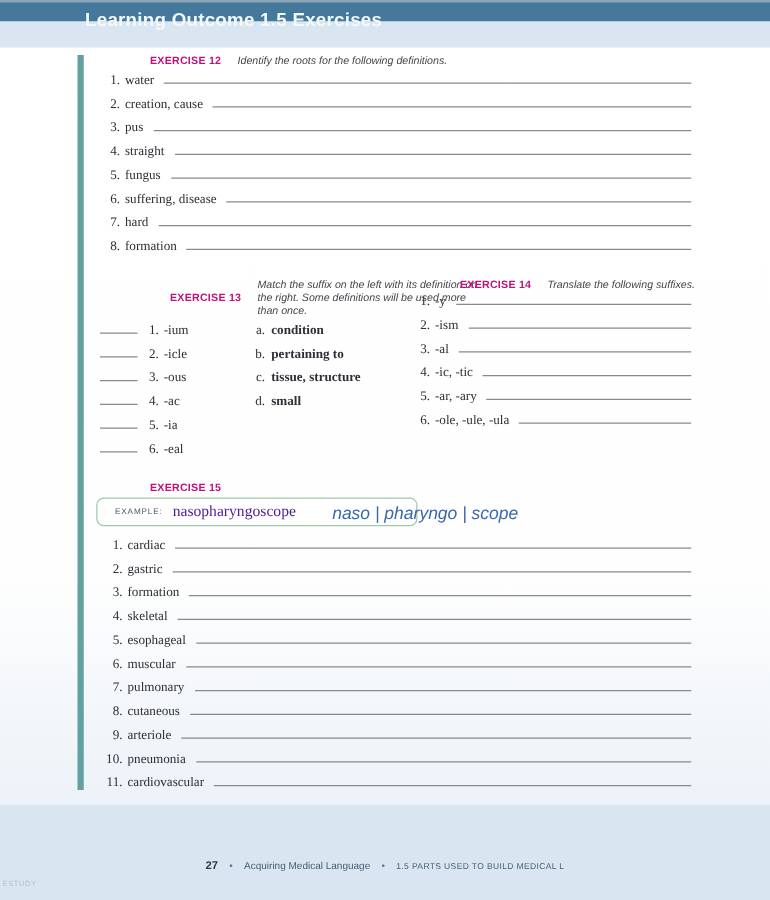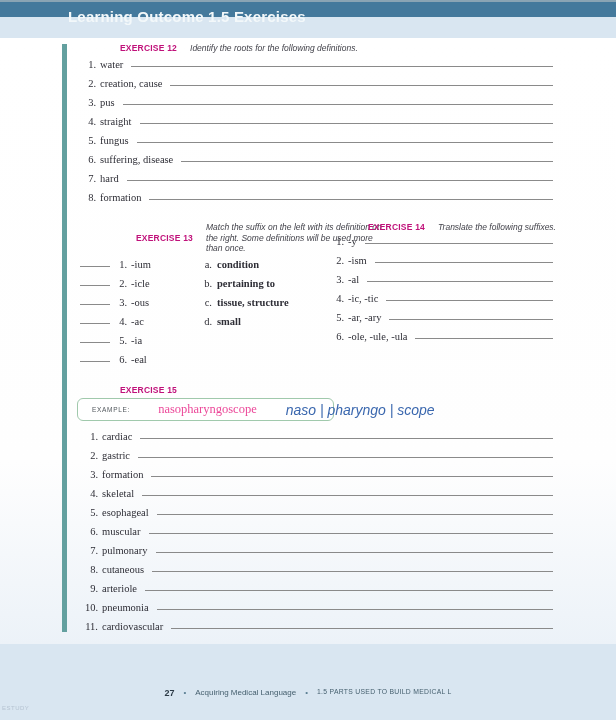--- a/index.html
+++ b/index.html
@@ -94,32 +94,32 @@
   
   .example-box{
     position:absolute;left:77px;top:360px;width:257px;height:23px;
     border:1px solid var(--example-border);border-radius:6px;background:#fff;
     display:flex;align-items:center;padding-left:14px;box-sizing:border-box;
   }
   .example-label{
     font-size:6.5px;letter-spacing:.7px;color:#51575c;white-space:nowrap;
   }
   .example-word{
-    font-family:"Liberation Serif",serif;font-size:12.5px;color:#ec4899;
-    margin-left:28px;white-space:nowrap;
+    font-family:"Liberation Serif",serif;font-size:12.5px;color:#4c1d95;
+    margin-left:8px;white-space:nowrap;
   }
   .example-breakdown{
     font-style:italic;font-size:14px;color:var(--breakdown-text);
     margin-left:29px;white-space:nowrap;
   }
   
   .footer{
     position:absolute;left:0;top:682px;width:616px;text-align:center;
   }
-  .footer-inner{display:inline-flex;align-items:flex-start;}
+  .footer-inner{display:inline-flex;align-items:flex-end;}
   .footer-page{font-weight:bold;font-size:9px;color:#2c3a46;}
   .footer-dot{font-size:8px;color:#5b7f93;margin:0 9px;}
   .footer-book{font-size:8px;color:#46606f;}
   .footer-section{font-size:6.8px;color:#46606f;letter-spacing:.3px;}
   .watermark{
     position:absolute;left:2px;top:705px;font-size:6px;color:#b5c3d1;
     letter-spacing:.5px;
   }
 </style>
 </head>

